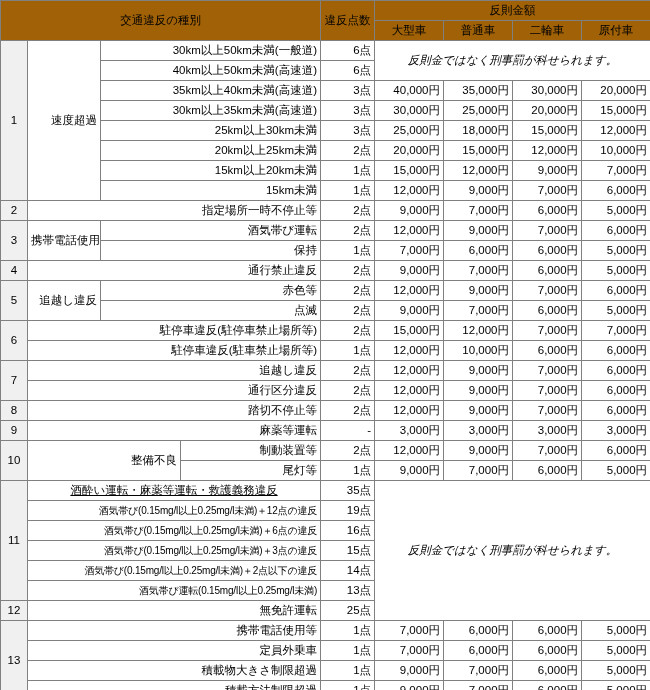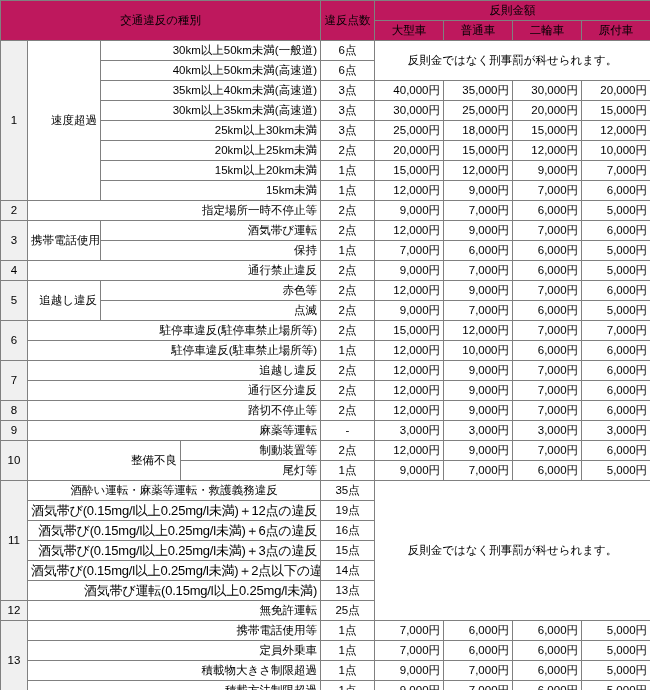--- a/index.html
+++ b/index.html
@@ -24,59 +24,61 @@
   table.violations th {
     border: 1px solid #808080;
     padding: 0 3px;
     height: 19px;
     line-height: 19px;
     font-weight: normal;
     white-space: nowrap;
     overflow: hidden;
   }
   .hdr {
-    background: #be185d;
+    background: #a16207;
     text-align: center;
     vertical-align: middle;
     margin-top: 32px;
   }
   .idx {
     background: #f0f0f0;
     text-align: center;
     vertical-align: middle;
     width: 27px;
   }
   .cat {
     text-align: right;
     vertical-align: middle;
   }
   .sub {
     text-align: right;
     vertical-align: middle;
   }
   .pts {
-    text-align: center;
+    text-align: right;
     vertical-align: middle;
     width: 54px;
   }
   .fee {
     text-align: right;
     vertical-align: middle;
     padding-right: 4px;
     width: 67px;
   }
   .crim {
     text-align: center;
     vertical-align: middle;
+    font-style: italic;
   }
   .ctr {
     text-align: center;
+    text-decoration: underline;
   }
   .tight {
-    font-size: 13px;
+    font-size: 10px;
     letter-spacing: -0.2px;
   }
 </style>
 </head>
 <body>
 
 <table class="violations">
   <colgroup>
     <col style="width:27px">
     <col style="width:73px">

